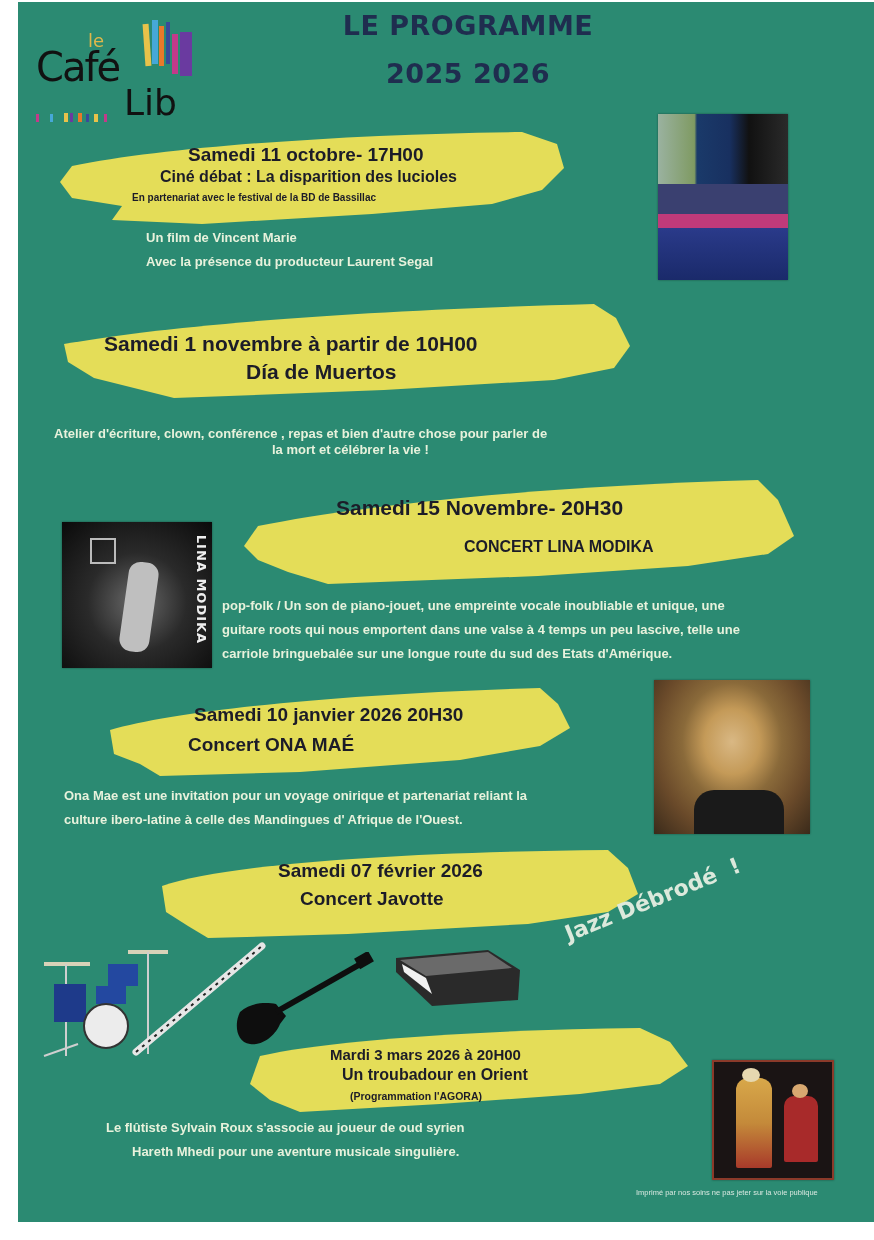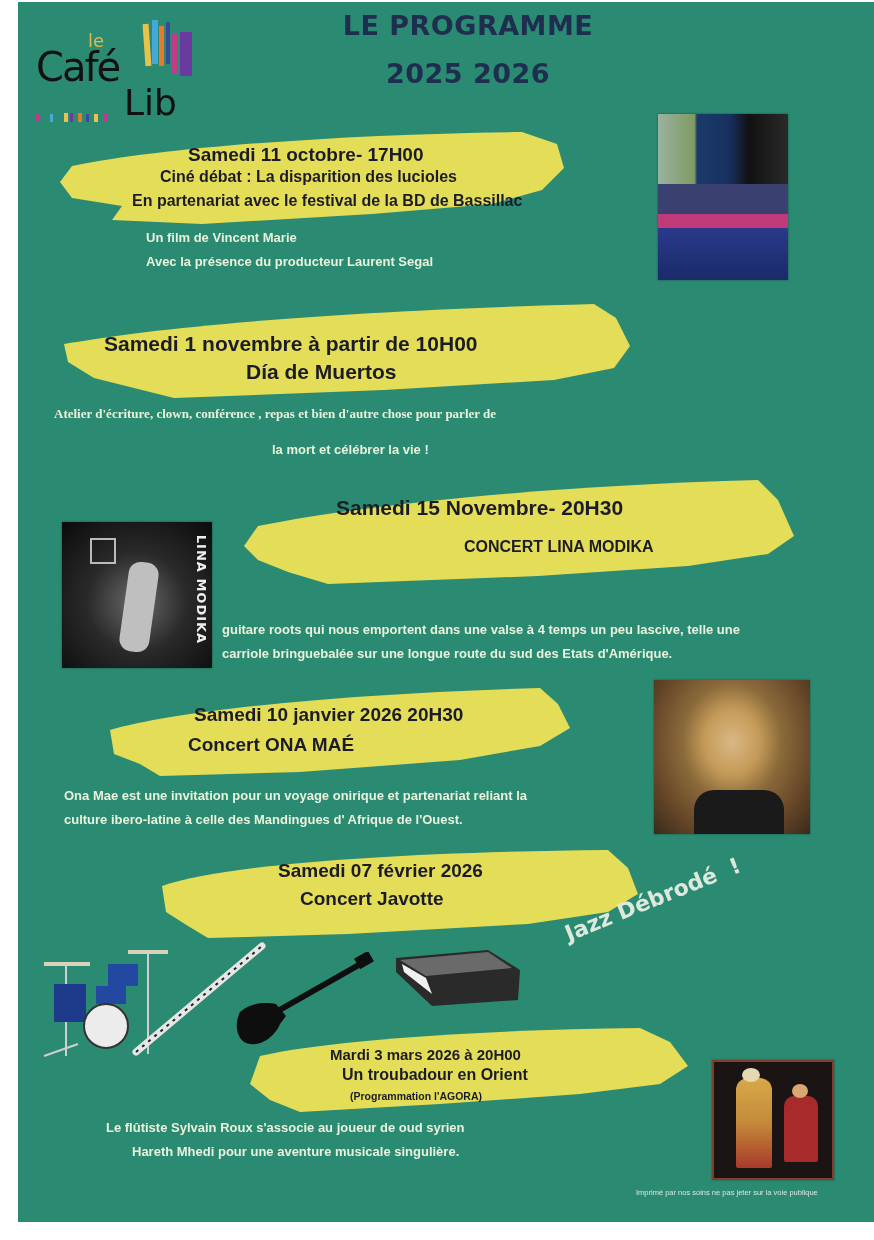--- a/index.html
+++ b/index.html
@@ -43,48 +43,49 @@
   </div>
 
   <div class="abs title" style="left:300px; top:8px; width:300px; font-size:27px;">LE PROGRAMME</div>
   <div class="abs title" style="left:300px; top:56px; width:300px; font-size:27px;">2025 2026</div>
 
   <svg class="brush" style="left:34px; top:126px;" width="520" height="100" viewBox="0 0 520 100">
     <path d="M20 38 C120 18 300 6 470 4 L505 16 L512 40 L490 62 L440 76 L320 86 L150 96 L60 92 L70 78 L20 70 L8 54 Z" fill="#e4dd58"></path>
   </svg>
   <div class="abs dark" style="left:170px; top:142px; font-size:19px;">Samedi 11 octobre- 17H00</div>
   <div class="abs dark" style="left:142px; top:166px; font-size:16px;">Ciné débat : La disparition des lucioles</div>
-  <div class="abs dark" style="left:114px; top:190px; font-size:16px;text-align:right;">En partenariat avec le festival de la BD de Bassillac</div>
+  <div class="abs dark" style="left:114px; top:190px; font-size:10px;text-align:right;">En partenariat avec le festival de la BD de Bassillac</div>
   <div class="abs light" style="left:128px; top:224px;text-align:right;">Un film de Vincent Marie</div>
   <div class="abs light" style="left:128px; top:248px;">Avec la présence du producteur Laurent Segal</div>
   <div class="photo" style="left:640px; top:112px; width:130px; height:166px;">
     <div style="position:absolute; left:0; top:0; width:130px; height:70px; background:linear-gradient(90deg,#9ab2a0 0%,#7f9a62 28%,#1a3a6a 30%,#183060 55%,#111 70%,#2a2a2a 100%);"></div>
     <div style="position:absolute; left:0; top:70px; width:130px; height:30px; background:#3a4070;"></div>
     <div style="position:absolute; left:0; top:100px; width:130px; height:14px; background:#c03a7a;"></div>
     <div style="position:absolute; left:0; top:114px; width:130px; height:52px; background:linear-gradient(180deg,#2a3a8a,#1a2a6a);"></div>
   </div>
 
   <svg class="brush" style="left:36px; top:296px;" width="580" height="100" viewBox="0 0 580 100">
     <path d="M10 46 C100 30 260 14 540 6 L562 20 L576 48 L560 70 L500 82 L330 92 L120 100 L80 90 L40 80 L14 64 Z" fill="#e4dd58"></path>
   </svg>
   <div class="abs dark" style="left:86px; top:330px; font-size:21px;">Samedi 1 novembre à partir de 10H00</div>
   <div class="abs dark" style="left:228px; top:358px; font-size:21px;">Día de Muertos</div>
-  <div class="abs light" style="left:36px; top:400px;font-family:Liberation Serif, serif;">Atelier d'écriture, clown, conférence , repas et bien d'autre chose  pour parler de</div>
+  <div class="abs light" style="left:36px; top:420px;">Atelier d'écriture, clown, conférence , repas et bien d'autre chose  pour parler de</div>
   <div class="abs light" style="left:254px; top:436px;">la mort et célébrer la vie !</div>
 
   <svg class="brush" style="left:220px; top:474px;" width="560" height="110" viewBox="0 0 560 110">
     <path d="M20 50 C120 30 300 10 520 4 L540 24 L556 60 L530 78 L450 90 L300 100 L90 108 L50 96 L20 84 L6 70 Z" fill="#e4dd58"></path>
   </svg>
   <div class="abs dark" style="left:318px; top:494px; font-size:21px;">Samedi 15 Novembre- 20H30</div>
   <div class="abs dark" style="left:446px; top:536px; font-size:16px;">CONCERT LINA MODIKA</div>
   <div class="photo" style="left:44px; top:520px; width:150px; height:146px; background:radial-gradient(circle at 50% 55%, #6a6a6a 0%, #2a2a2a 45%, #0a0a0a 100%);">
     <div style="position:absolute; left:28px; top:16px; width:22px; height:22px; border:2px solid #bbb;"></div>
     <div style="position:absolute; left:62px; top:40px; width:30px; height:90px; background:#bfbfbf; border-radius:12px; transform:rotate(8deg);"></div>
     <div style="position:absolute; right:-44px; top:60px; transform:rotate(90deg); color:#eee; font-family:'DejaVu Sans', sans-serif; font-weight:900; font-size:13px; letter-spacing:1px; white-space:nowrap;">LINA MODIKA</div>
   </div>
+  <div class="abs light" style="left:204px; top:592px;">pop-folk / Un son de piano-jouet, une empreinte vocale inoubliable et unique, une</div>
   <div class="abs light" style="left:204px; top:616px;">guitare roots qui nous emportent dans une valse à 4 temps un peu lascive, telle une</div>
   <div class="abs light" style="left:204px; top:640px;">carriole bringuebalée sur une longue route du sud des Etats d'Amérique.</div>
 
   <svg class="brush" style="left:82px; top:678px;" width="480" height="100" viewBox="0 0 480 100">
     <path d="M10 50 C80 30 240 14 440 8 L458 24 L470 48 L440 66 L360 80 L200 92 L60 96 L40 84 L14 74 Z" fill="#e4dd58"></path>
   </svg>
   <div class="abs dark" style="left:152px; top:702px; font-size:19px;margin-left:24px;">Samedi 10 janvier  2026 20H30</div>
   <div class="abs dark" style="left:170px; top:732px; font-size:19px;">Concert ONA MAÉ</div>
   <div class="abs light" style="left:46px; top:782px;">Ona Mae est une invitation pour un voyage onirique et partenariat reliant la</div>
   <div class="abs light" style="left:46px; top:806px;">culture ibero-latine à celle des Mandingues d' Afrique de l'Ouest.</div>

